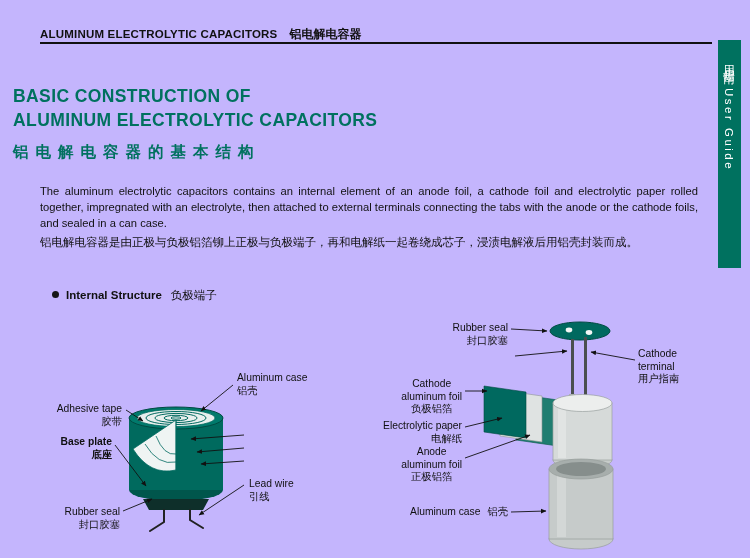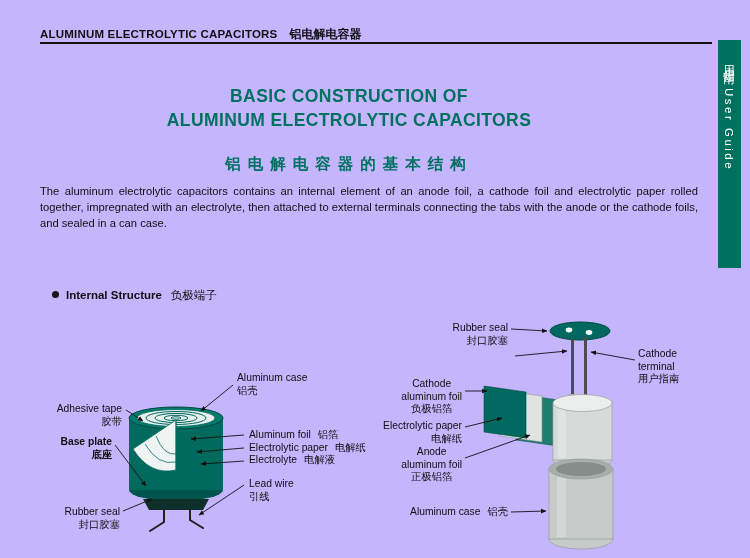--- a/index.html
+++ b/index.html
@@ -12,23 +12,23 @@
   .hdr-zh{font-size:12px;font-weight:bold;margin-left:12px;}
   .hdr-rule{position:absolute;left:40px;top:42px;width:672px;height:2px;background:#111;}
 
   
   .side-tab{position:absolute;top:40px;right:9px;width:23px;height:228px;background:#00715f;
             writing-mode:vertical-rl;color:#fff;font-size:11.5px;letter-spacing:2.5px;
             padding-top:16px;padding-right:5px;box-sizing:border-box;}
   .side-tab .gap{margin-top:16px;}
 
   
-  .title{position:absolute;left:4px;top:84px;width:690px;text-align:center;color:#00715f;font-weight:bold;}
+  .title{position:absolute;left:13px;top:84px;width:690px;color:#00715f;font-weight:bold;}
   .t-en{font-size:17.5px;line-height:24px;letter-spacing:0.4px;}
-  .t-zh{font-size:15.5px;letter-spacing:7px;margin-top:22px;}
+  .t-zh{font-size:15.5px;letter-spacing:7px;margin-top:10px;}
 
   
   .para-en{position:absolute;left:40px;top:183px;width:658px;font-size:11.2px;line-height:16px;text-align:justify;}
   .para-zh{position:absolute;left:40px;top:234px;width:658px;font-size:11.5px;line-height:16px;}
 
   
   .section{position:absolute;left:52px;top:288px;font-size:11.5px;white-space:nowrap;}
   .dot{display:inline-block;width:7px;height:7px;border-radius:50%;background:#161616;margin-right:7px;vertical-align:1px;}
   .s-en{font-weight:bold;}
   .s-zh{margin-left:9px;}
@@ -56,20 +56,21 @@
     <span class="gap">User Guide</span>
   </div>
 
   <div class="title">
     <div class="t-en">BASIC CONSTRUCTION OF</div>
     <div class="t-en">ALUMINUM ELECTROLYTIC CAPACITORS</div>
     <div class="t-zh">铝电解电容器的基本结构</div>
   </div>
 
   <div class="para-en">The aluminum electrolytic capacitors contains an internal element of an anode foil, a cathode foil and electrolytic paper rolled together, impregnated with an electrolyte, then attached to external terminals connecting the tabs with the anode or the cathode foils, and sealed in a can case.</div>
+  <div class="para-zh">铝电解电容器是由正极与负极铝箔铆上正极与负极端子，再和电解纸一起卷绕成芯子，浸渍电解液后用铝壳封装而成。</div>
 
   <div class="section">
     <span class="dot"></span><span class="s-en">Internal Structure</span><span class="s-zh">负极端子</span>
   </div>
 
   <div class="diagram">
 
     <svg width="750" height="250" viewBox="0 0 750 250">
       <defs>
         <marker id="arw" markerWidth="8" markerHeight="8" refX="5.6" refY="3" orient="auto">
@@ -148,25 +149,20 @@
       <div>铝壳</div>
     </div>
     <div class="lbl ra" style="right:628px;top:95px;">
       <div>Adhesive tape</div>
       <div>胶带</div>
     </div>
     <div class="lbl ra" style="right:638px;top:128px;font-weight:bold;">
       <div>Base plate</div>
       <div>底座</div>
     </div>
-    <div class="lbl" style="left:249px;top:121px;">
-      <div><span>Aluminum foil</span><span class="zh-inline">铝箔</span></div>
-      <div><span>Electrolytic paper</span><span class="zh-inline">电解纸</span></div>
-      <div><span>Electrolyte</span><span class="zh-inline">电解液</span></div>
-    </div>
     <div class="lbl" style="left:249px;top:170px;">
       <div>Lead wire</div>
       <div>引线</div>
     </div>
     <div class="lbl ra" style="right:630px;top:198px;">
       <div>Rubber seal</div>
       <div>封口胶塞</div>
     </div>
 
     <div class="lbl ra" style="right:242px;top:14px;">

